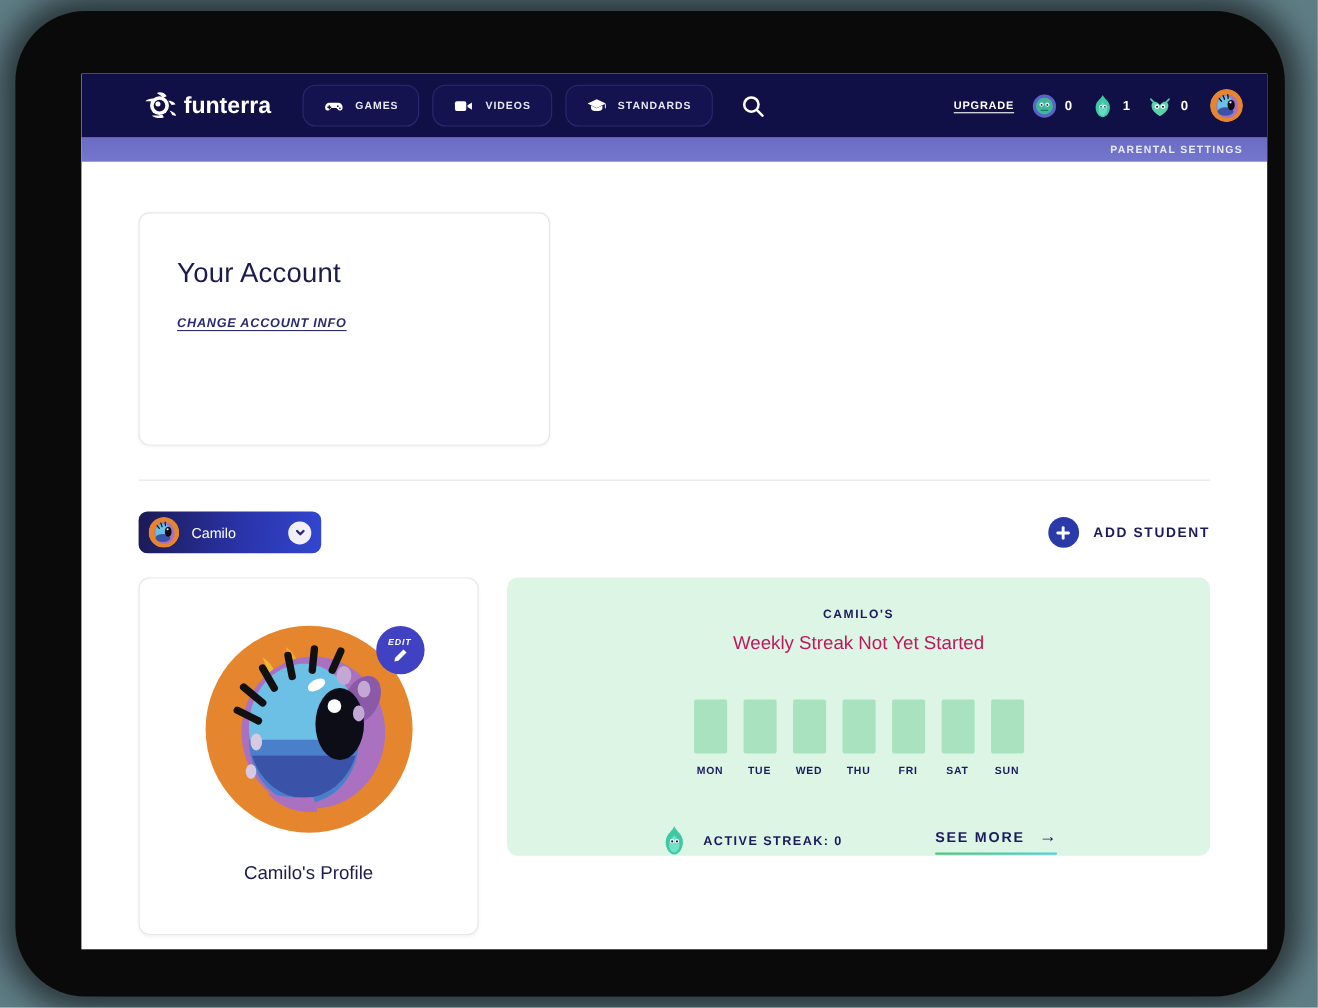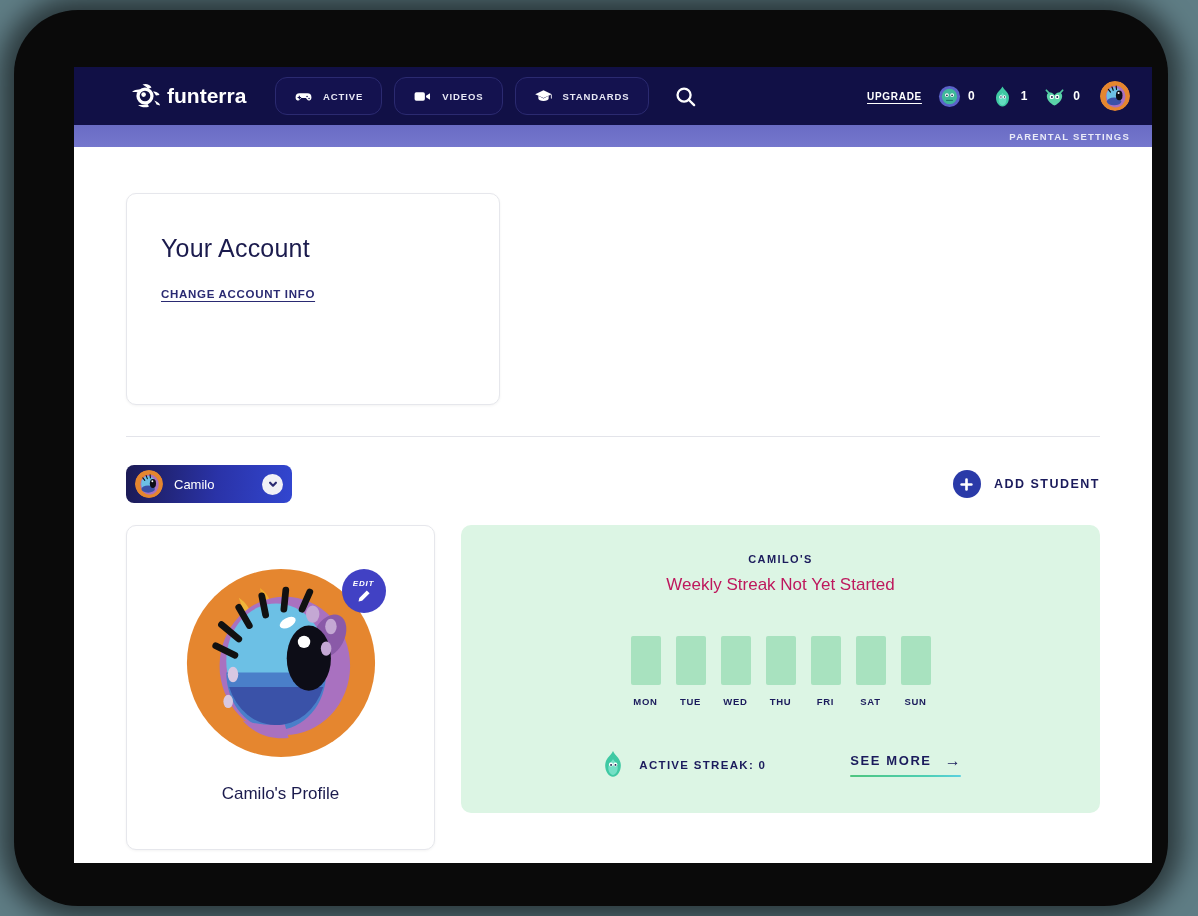--- a/index.html
+++ b/index.html
@@ -154,20 +154,21 @@
   .account-link {
     display: inline-block;
     margin-top: 25px;
     font-size: 11.5px;
     font-weight: 700;
     color: #2a2a72;
     letter-spacing: 0.7px;
     text-decoration: underline;
     text-underline-offset: 3px;
     cursor: pointer;
+    font-style: italic;
   }
 
   .promo-card {
     flex: 1;
     height: 212px;
     border-radius: 10px;
     background: linear-gradient(170deg, #4733e0 0%, #4a45e4 28%, #4f73e0 70%, #5a8ee0 100%);
     padding: 48px 0 0 54px;
     position: relative;
     overflow: hidden;
@@ -311,21 +312,21 @@
   .edit-badge svg { width: 15px; height: 15px; fill: #fff; }
   .profile-name {
     margin-top: 25px;
     font-size: 17px;
     color: #1b1b4d;
     font-weight: 400;
   }
 
   .streak-card {
     flex: 1;
-    height: 288px;
+    height: 253px;
     border-radius: 10px;
     background: #dcf5e4;
     display: flex;
     flex-direction: column;
     align-items: center;
     padding-top: 28px;
   }
   .streak-owner {
     font-size: 11px;
     font-weight: 700;
@@ -412,21 +413,21 @@
         <svg class="logo-word" viewBox="0 0 92 26">
           <text x="0" y="20" font-family="Liberation Sans, sans-serif" font-size="21" font-weight="700" fill="#ffffff">funterra</text>
         </svg>
       </div>
 
       <div class="nav-buttons">
         <div class="nav-btn">
           <svg viewBox="0 0 24 24">
             <path d="M7 8h10a5 5 0 0 1 5 5v1a3 3 0 0 1-5.6 1.5L15 14H9l-1.4 1.5A3 3 0 0 1 2 14v-1a5 5 0 0 1 5-5zm-1 3v1.5H4.5V14H6v1.5h1.5V14H9v-1.5H7.5V11H6zm10.5 0a1 1 0 1 0 0 2 1 1 0 0 0 0-2zm2.5 2.5a1 1 0 1 0 0 2 1 1 0 0 0 0-2z"></path>
           </svg>
-          <span>ACTIVE</span>
+          <span>GAMES</span>
         </div>
         <div class="nav-btn">
           <svg viewBox="0 0 24 24">
             <rect x="2" y="6.5" width="13" height="11" rx="2.2"></rect>
             <path d="M16.5 11l5-3.2v8.4l-5-3.2z"></path>
           </svg>
           <span>VIDEOS</span>
         </div>
         <div class="nav-btn">
           <svg viewBox="0 0 24 24">

